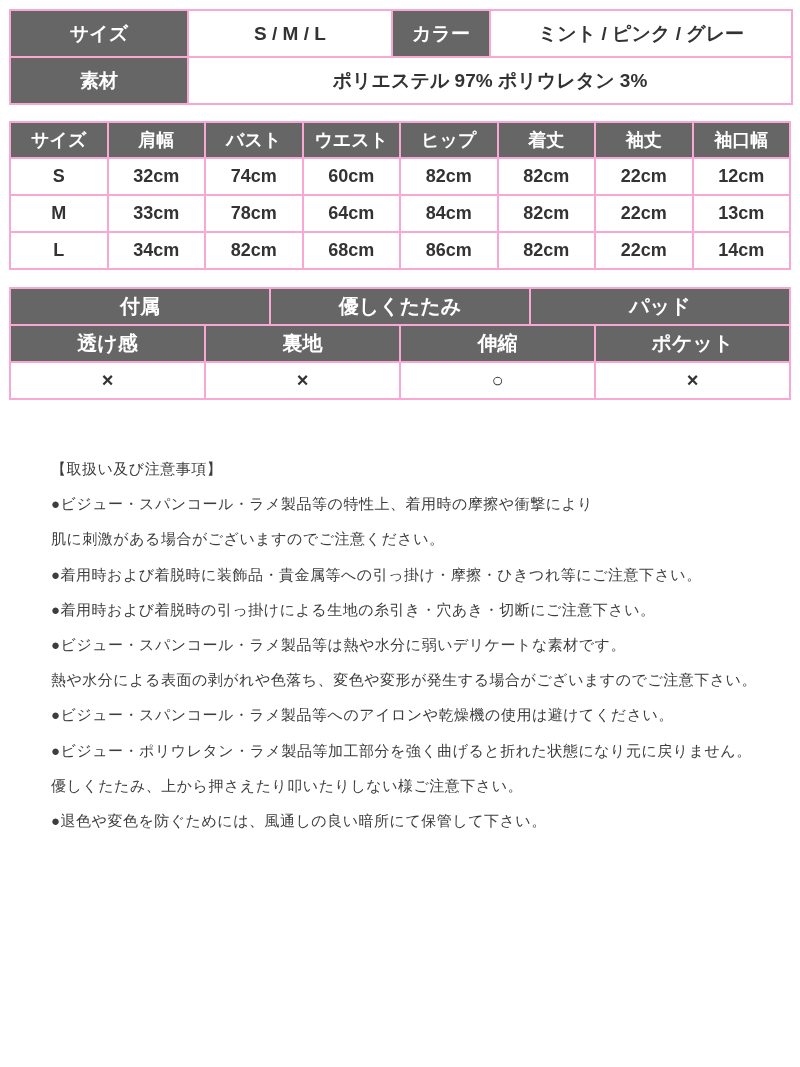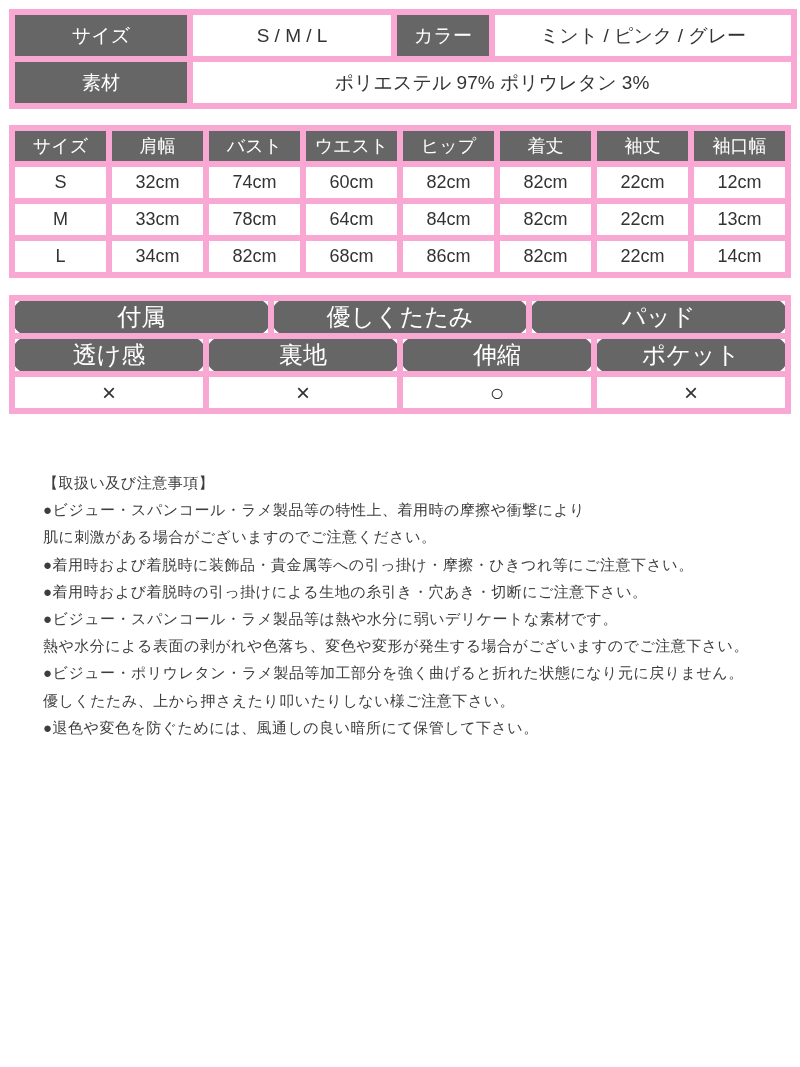--- a/index.html
+++ b/index.html
@@ -14,49 +14,49 @@
     width: 800px;
     min-height: 1067px;
     padding: 9px 9px 0 9px;
   }
   table {
     border-collapse: collapse;
     width: 782px;
     table-layout: fixed;
   }
   td, th {
-    border: 6px solid #f9a8d4;
+    border: 2px solid #f9a8d4;
     text-align: center;
     vertical-align: middle;
-    font-weight: normal;
+    font-weight: bold;
     overflow: hidden;
     white-space: nowrap;
   }
   .hdr {
     background: #666666;
     color: #ffffff;
   }
   
   .info-table td { height: 47px; font-size: 19px; }
   
   .meas-table { margin-top: 16px; }
   .meas-table td { height: 37px; font-size: 18px; }
   .meas-table tr.head td { height: 36px; font-size: 18px; }
   
   .feat-table { margin-top: 17px; }
-  .feat-table td { height: 37px; font-size: 24px; border-radius: 18px; }
+  .feat-table td { height: 37px; font-size: 20px; }
   
   .notes {
     margin: 59px 0 0 26px;
     font-size: 15px;
     line-height: 19.2px;
     color: #3d3d3d;
     letter-spacing: 0.5px;
   }
-  .notes p { margin: 8px; }
+  .notes p { margin: 16px; }
 </style>
 </head>
 <body>
 
 <div class="page">
 
   <table class="info-table">
     <colgroup>
       <col style="width:178px">
         <col style="width:204px">
@@ -169,18 +169,19 @@
     </table>
 
   <div class="notes">
     <p>【取扱い及び注意事項】</p>
     <p>●ビジュー・スパンコール・ラメ製品等の特性上、着用時の摩擦や衝撃により</p>
     <p>肌に刺激がある場合がございますのでご注意ください。</p>
     <p>●着用時および着脱時に装飾品・貴金属等への引っ掛け・摩擦・ひきつれ等にご注意下さい。</p>
     <p>●着用時および着脱時の引っ掛けによる生地の糸引き・穴あき・切断にご注意下さい。</p>
     <p>●ビジュー・スパンコール・ラメ製品等は熱や水分に弱いデリケートな素材です。</p>
     <p>熱や水分による表面の剥がれや色落ち、変色や変形が発生する場合がございますのでご注意下さい。</p>
+    <p>●ビジュー・スパンコール・ラメ製品等へのアイロンや乾燥機の使用は避けてください。</p>
     <p>●ビジュー・ポリウレタン・ラメ製品等加工部分を強く曲げると折れた状態になり元に戻りません。</p>
     <p>優しくたたみ、上から押さえたり叩いたりしない様ご注意下さい。</p>
     <p>●退色や変色を防ぐためには、風通しの良い暗所にて保管して下さい。</p>
   </div>
 
 </div>
 
 </body></html>

